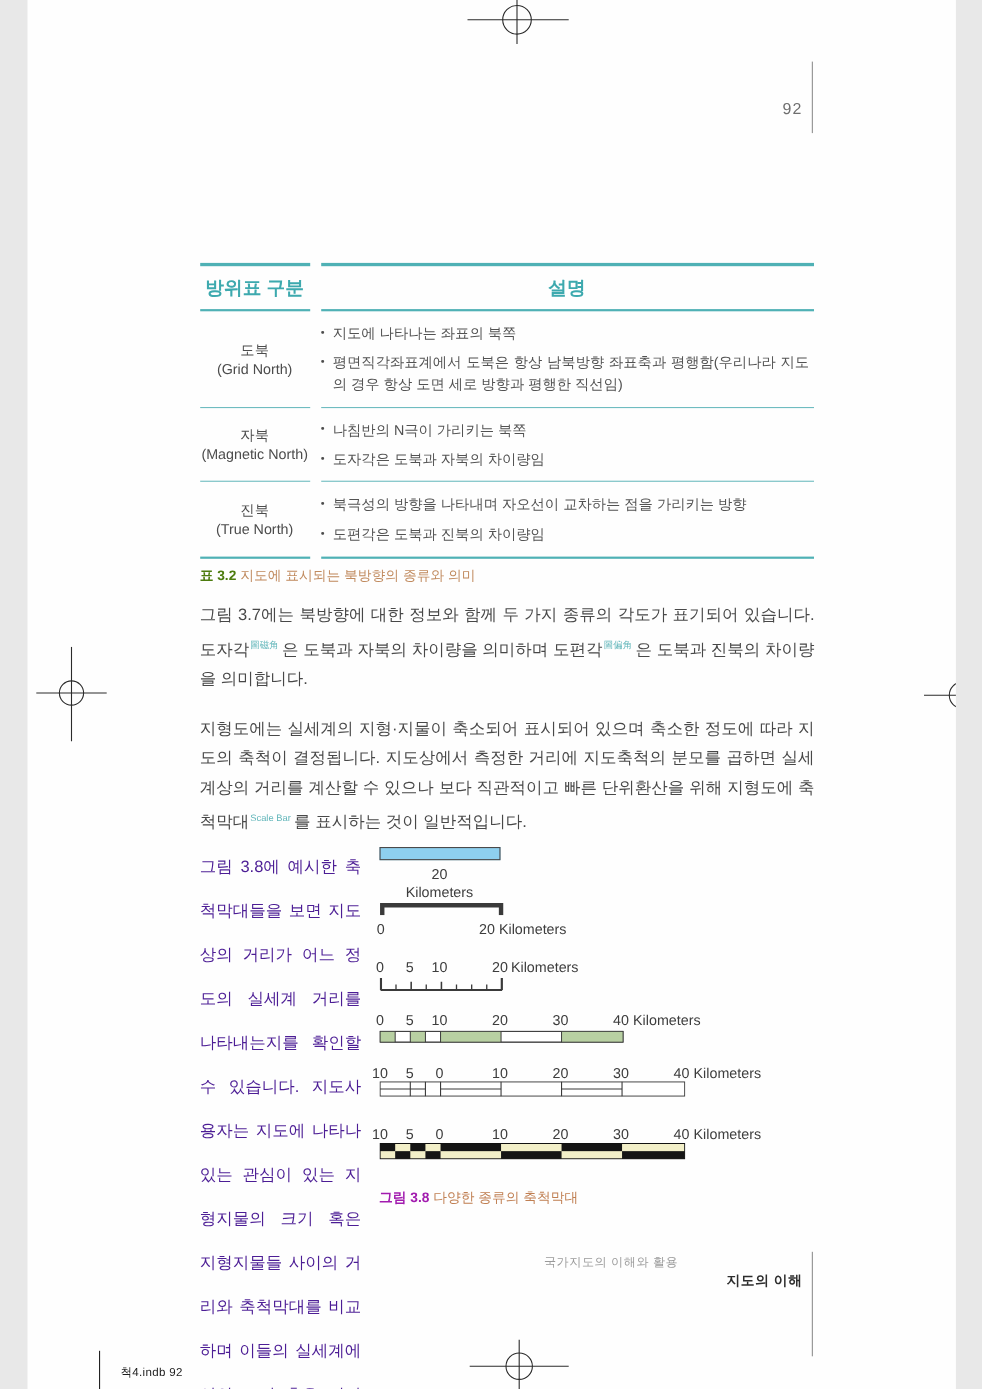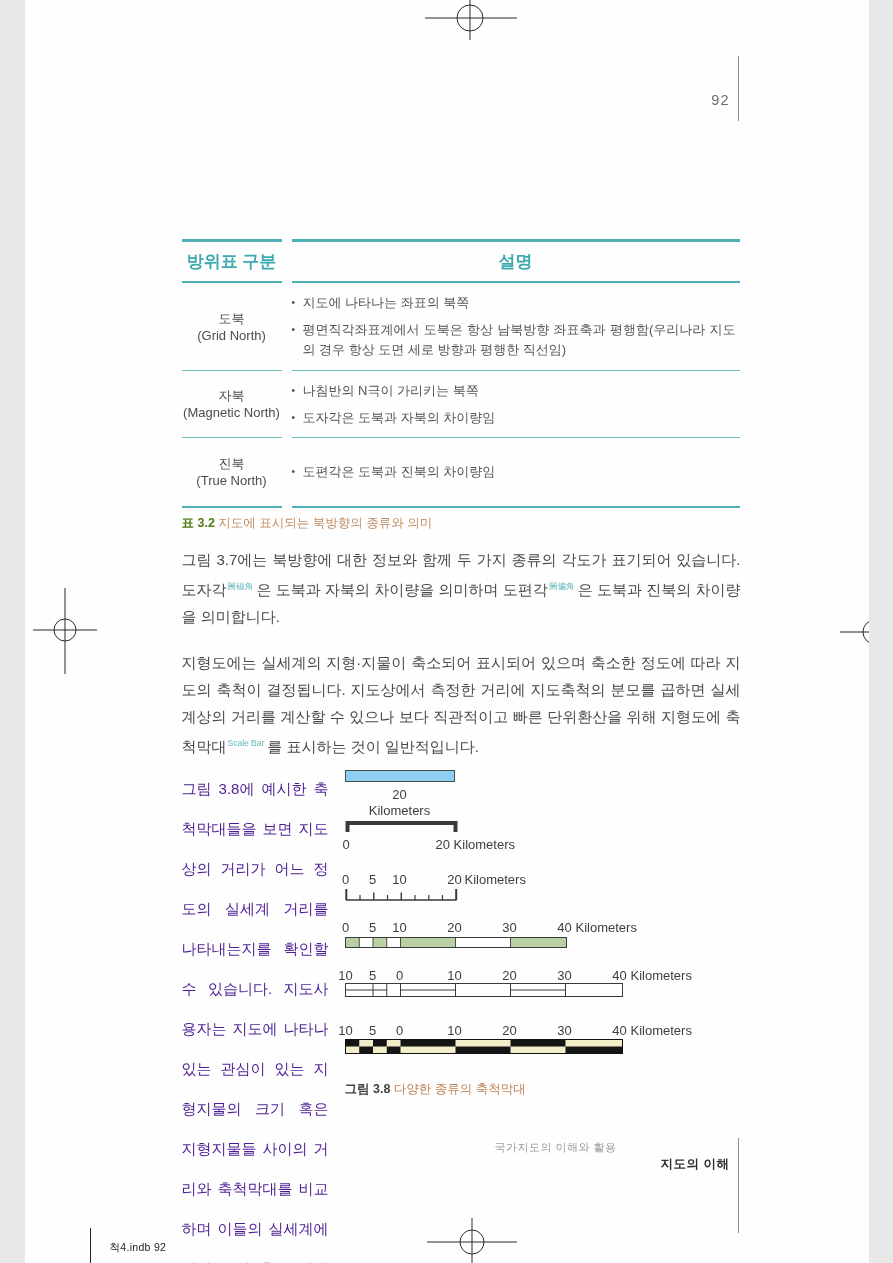--- a/index.html
+++ b/index.html
@@ -41,21 +41,21 @@
   .para{left:157px;width:559px;font-size:15px;line-height:27px;text-align:justify;color:#484848;}
   .sup{font-size:8.5px;color:#62b6ba;vertical-align:super;margin:0 3px 0 1px;}
   .p3col{left:157px;top:769px;width:147px;font-size:15px;line-height:40px;text-align:justify;color:#4c1d95;}
 
   
   #figure{left:318px;top:763px;width:440px;height:345px;}
   .figlbl{position:absolute;font-size:13px;color:#3d3d3d;white-space:nowrap;}
   .ctr{transform:translateX(-50%);}
   .bar1fill{position:absolute;left:2px;top:7px;width:110px;height:12px;background:#8ed0ef;border:1px solid #4a4a4a;box-sizing:border-box;}
   .fig-caption{position:absolute;left:2px;top:318px;font-size:12.5px;}
-  .figcap-label{font-weight:bold;color:#404040;}
+  .figcap-label{font-weight:bold;color:#a21caf;}
   .figcap-text{color:#c07f52;}
 </style>
 </head>
 <body>
 
 <div id="page">
 
   <svg class="abs regmark" style="left:398px;top:0;" width="96" height="42" viewBox="0 0 96 42">
     <line x1="2" y1="18" x2="94" y2="18"></line>
       <line x1="47" y1="0" x2="47" y2="40"></line>
@@ -100,20 +100,21 @@
     <div class="cell rcell desccell">
       <div class="bullet">나침반의 N극이 가리키는 북쪽</div>
       <div class="bullet">도자각은 도북과 자북의 차이량임</div>
     </div>
 
     <div class="cell rcell rlast termcell">
       <span>진북</span>
       <span>(True North)</span>
     </div>
     <div class="cell rcell rlast desccell">
+      <div class="bullet">북극성의 방향을 나타내며 자오선이 교차하는 점을 가리키는 방향</div>
       <div class="bullet">도편각은 도북과 진북의 차이량임</div>
     </div>
   </div>
   <div class="abs tbl-caption"><span class="cap-label">표 3.2</span> <span class="cap-text">지도에 표시되는 북방향의 종류와 의미</span></div>
 
   <div class="abs para" style="top:546px;"><span>그림 3.7에는 북방향에 대한 정보와 함께 두 가지 종류의 각도가 표기되어 있습니다. 도자각</span><span class="sup">圖磁角</span><span>은 도북과 자북의 차이량을 의미하며 도편각</span><span class="sup">圖偏角</span><span>은 도북과 진북의 차이량을 의미합니다.</span></div>
 
   <div class="abs para" style="top:649px;"><span>지형도에는 실세계의 지형·지물이 축소되어 표시되어 있으며 축소한 정도에 따라 지도의 축척이 결정됩니다. 지도상에서 측정한 거리에 지도축척의 분모를 곱하면 실세계상의 거리를 계산할 수 있으나 보다 직관적이고 빠른 단위환산을 위해 지형도에 축척막대</span><span class="sup">Scale Bar</span><span>를 표시하는 것이 일반적입니다.</span></div>
 
   <div class="abs p3col">그림 3.8에 예시한 축척막대들을 보면 지도상의 거리가 어느 정도의 실세계 거리를 나타내는지를 확인할 수 있습니다. 지도사용자는 지도에 나타나 있는 관심이 있는 지형지물의 크기 혹은 지형지물들 사이의 거리와 축척막대를 비교하며 이들의 실세계에서의 크기 혹은 거리를 보다 빠르게 직관적으로 추정할 수 있습니다.</div>

